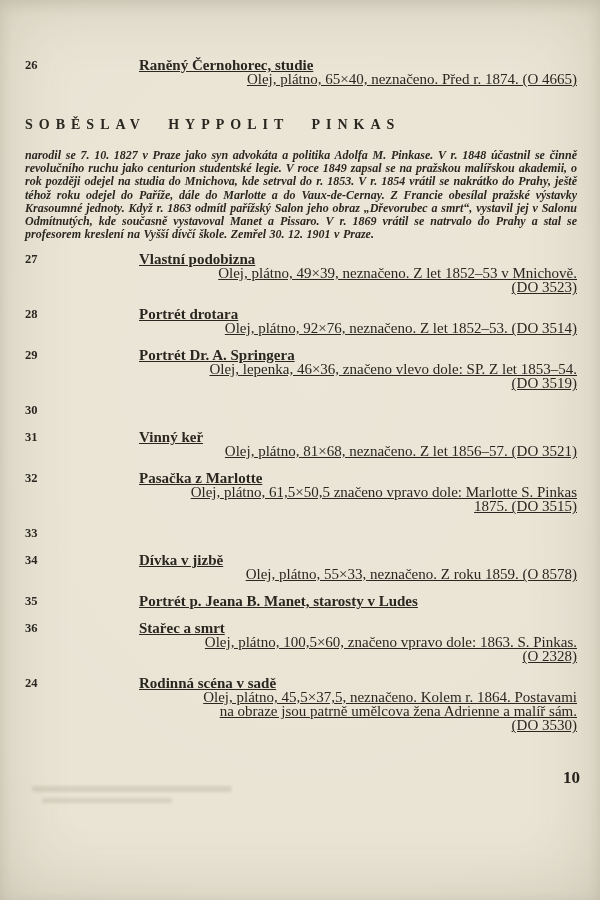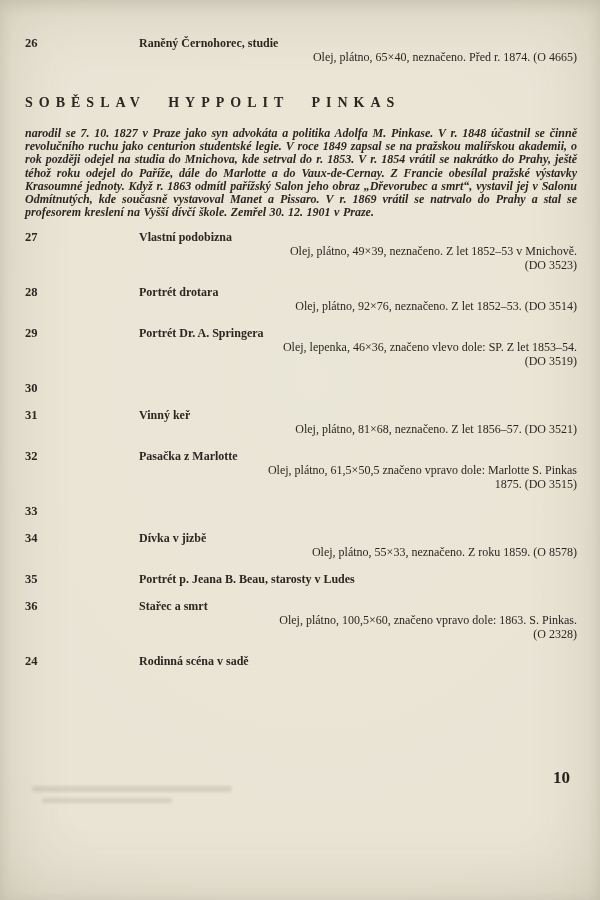--- a/index.html
+++ b/index.html
@@ -8,37 +8,37 @@
     height: 900px;
     background: #d8d3c6;
     font-family: "Liberation Serif", "DejaVu Serif", serif;
     overflow: hidden;
   }
   .page {
     position: relative;
     width: 600px;
     height: 900px;
     box-sizing: border-box;
-    padding: 36px 23px 0 25px;
+    padding: 58px 23px 0 25px;
     color: #2a2721;
     background:
       radial-gradient(130% 105% at 52% 42%, rgba(255,255,255,0.07) 0%, rgba(0,0,0,0.00) 55%, rgba(70,60,40,0.09) 100%),
       #e9e4d4;
     box-shadow: inset 0 0 70px rgba(90,78,55,0.18), inset 0 4px 14px rgba(60,50,30,0.12);
   }
 
   .entry { display: flex; margin-bottom: 13px; }
   .entry .num {
     flex: 0 0 114px;
     width: 114px;
     font-weight: bold;
     font-size: 12.5px;
     line-height: 14px;
   }
-  .entry .body { flex: 1 1 auto; font-size: 12px; line-height: 14px; }
+  .entry .body { flex: 1 1 auto; font-size: 15px; line-height: 14px; text-decoration: underline; }
   .entry .title { font-weight: bold; }
   .entry .details { white-space: pre-line; text-align: right; }
 
   .prev-entry { margin-bottom: 0; }
 
   .heading {
     margin: 30px 0 16px 0;
     font-size: 14px;
     font-weight: bold;
     line-height: 17px;
@@ -55,21 +55,21 @@
     font-weight: bold;
     text-align: justify;
     word-spacing: 0.5px;
   }
 
   .entries-list { margin-top: 6px; }
 
   .page-number {
     position: absolute;
     top: 768px;
-    right: 30px;
+    right: 20px;
     font-size: 17px;
     font-weight: bold;
     color: #26231d;
   }
 
   .bleed {
     position: absolute;
     border-radius: 4px;
     background: rgba(115,108,90,0.16);
     filter: blur(1.6px);
@@ -151,37 +151,40 @@
       <div class="num">34</div>
       <div class="body">
         <div class="title">Dívka v jizbě</div>
         <div class="details">Olej, plátno, 55×33, neznačeno. Z roku 1859. (O 8578)</div>
       </div>
     </div>
 
     <div class="entry">
       <div class="num">35</div>
       <div class="body">
-        <div class="title">Portrét p. Jeana B. Beau, starosty v Ludes</div>
+        <div class="title">Portrét p. Jeana B. Manet, starosty v Ludes</div>
       </div>
     </div>
 
     <div class="entry">
       <div class="num">36</div>
       <div class="body">
         <div class="title">Stařec a smrt</div>
         <div class="details">Olej, plátno, 100,5×60, značeno vpravo dole: 1863. S. Pinkas.
 (O 2328)</div>
       </div>
     </div>
 
     <div class="entry">
       <div class="num">24</div>
       <div class="body">
         <div class="title">Rodinná scéna v sadě</div>
+        <div class="details">Olej, plátno, 45,5×37,5, neznačeno. Kolem r. 1864. Postavami
+na obraze jsou patrně umělcova žena Adrienne a malíř sám.
+(DO 3530)</div>
       </div>
     </div>
 
   </div>
 
   <div class="page-number">10</div>
 
   <div class="bleed bleed-1"></div>
   <div class="bleed bleed-2"></div>
 

